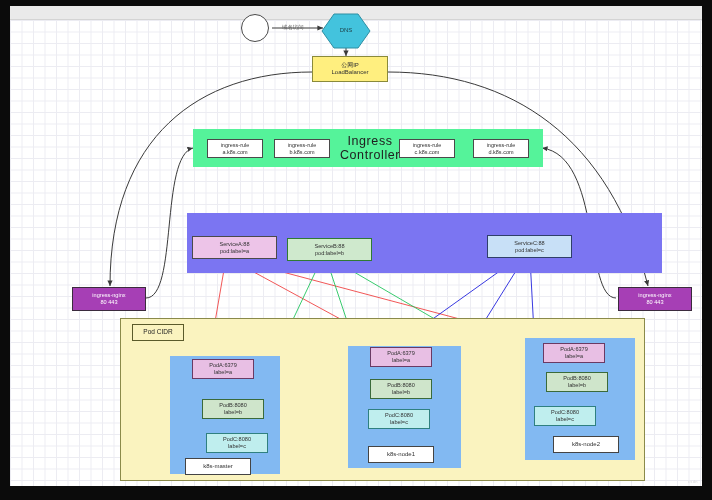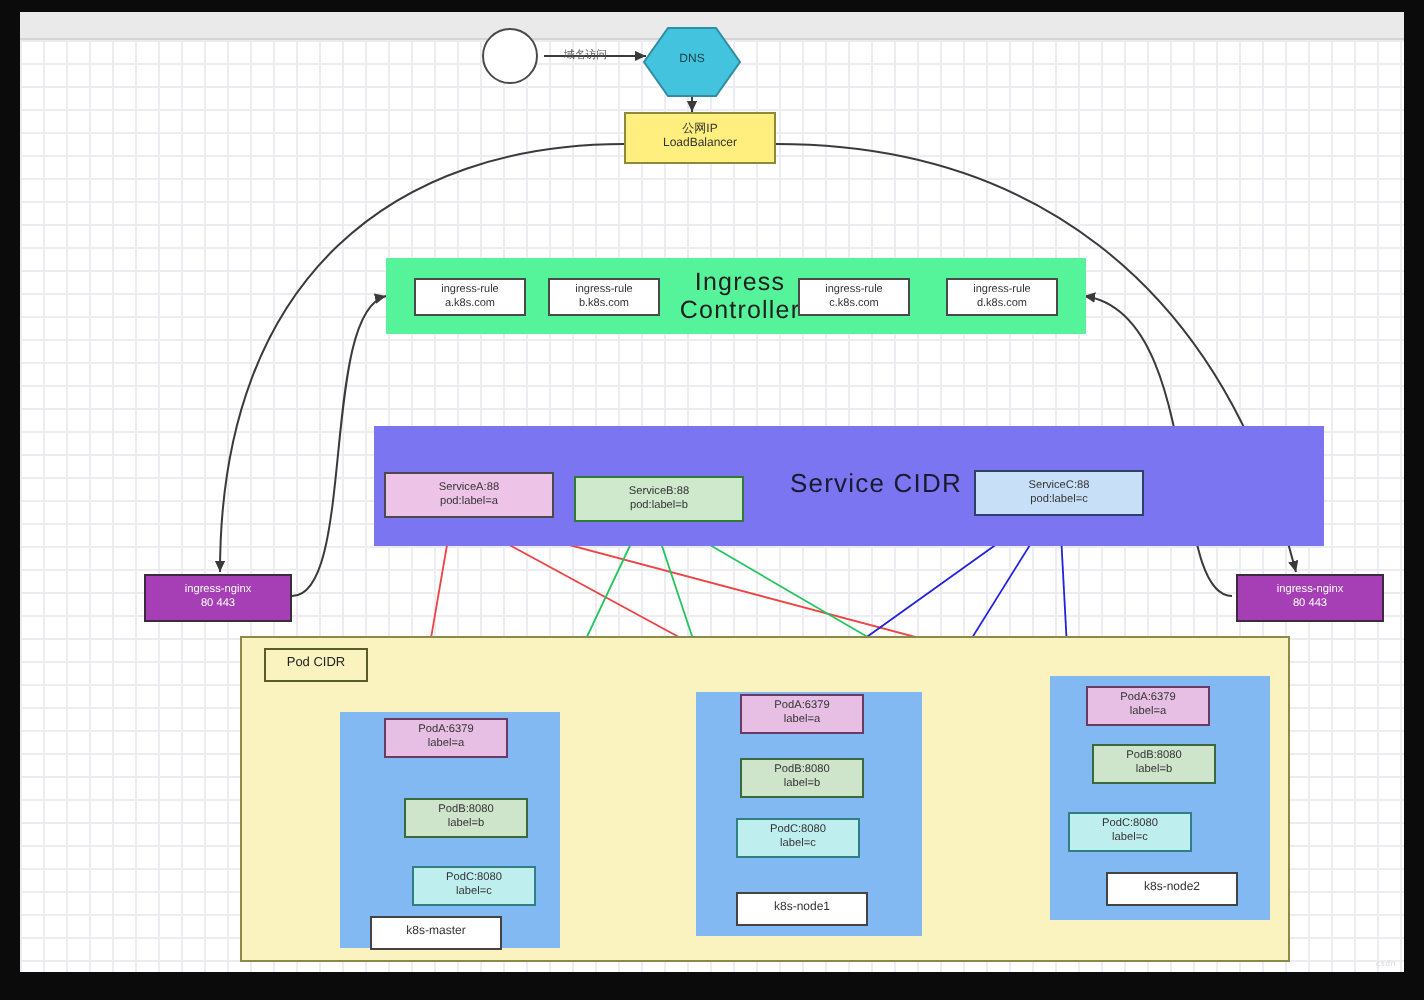--- a/index.html
+++ b/index.html
@@ -218,21 +218,20 @@
     <div class="node box box-rule" style="left:389px; top:133px; width:56px; height:19px;">
       <span class="ln">ingress-rule</span>
       <span class="ln">c.k8s.com</span>
     </div>
     <div class="node box box-rule" style="left:463px; top:133px; width:56px; height:19px;">
       <span class="ln">ingress-rule</span>
       <span class="ln">d.k8s.com</span>
     </div>
 
     <div class="node zone-service" style="left:177px; top:207px; width:475px; height:60px;"></div>
-    <div class="node zone-title" style="left:368px; top:227px; width:120px; height:18px; font-size:13px; color:#1a1a2e;">Service   CIDR</div>
 
     <div class="node svc-a" style="left:182px; top:230px; width:85px; height:23px;">
       <span class="ln">ServiceA:88</span>
       <span class="ln">pod:label=a</span>
     </div>
     <div class="node svc-b" style="left:277px; top:232px; width:85px; height:23px;">
       <span class="ln">ServiceB:88</span>
       <span class="ln">pod:label=b</span>
     </div>
     <div class="node svc-c" style="left:477px; top:229px; width:85px; height:23px;">

